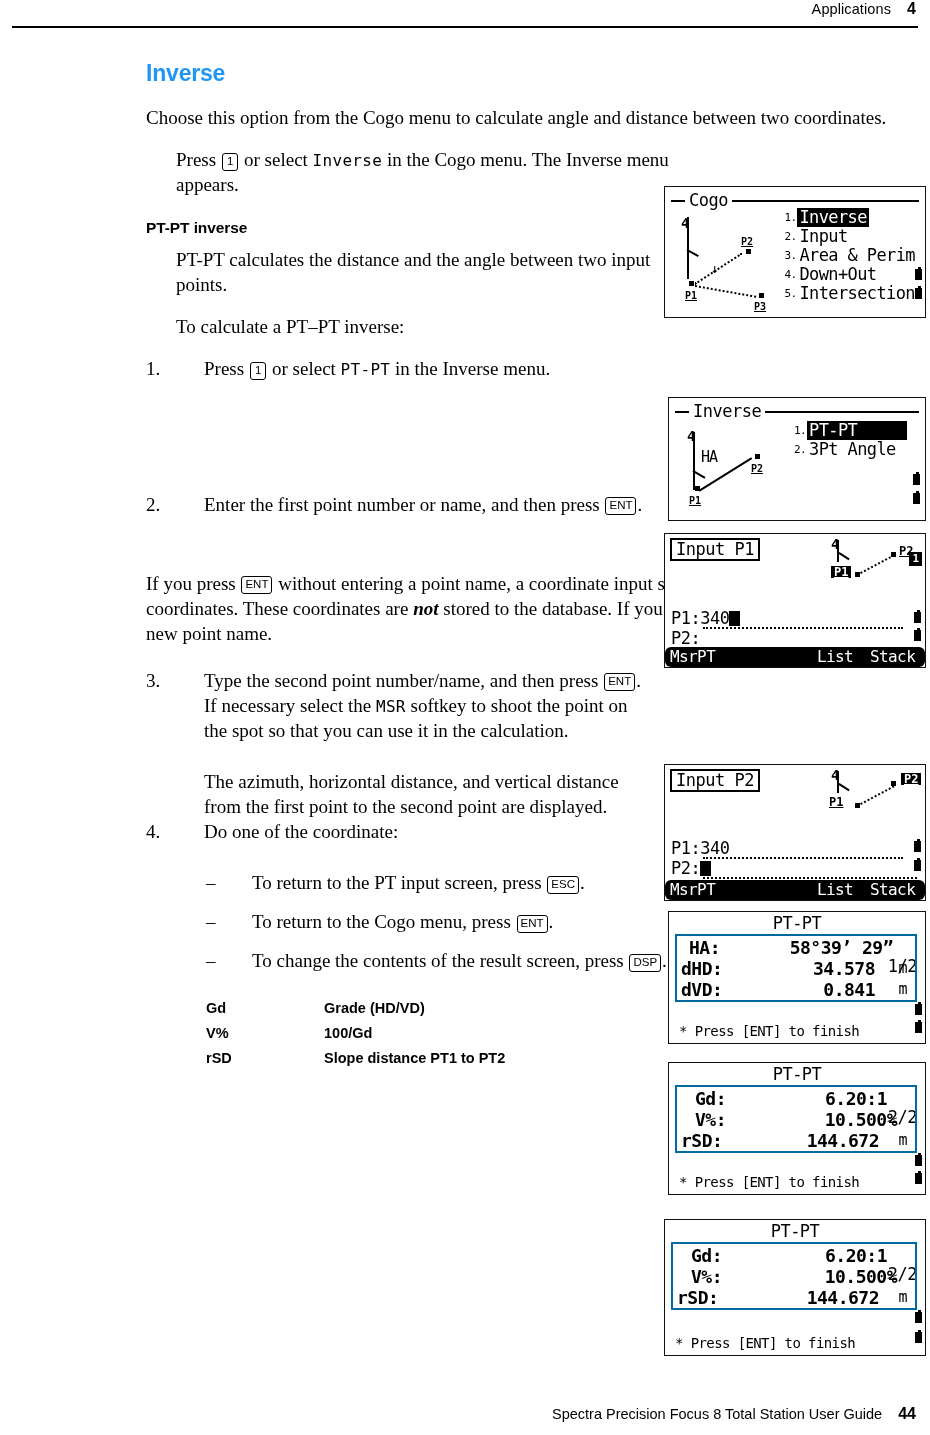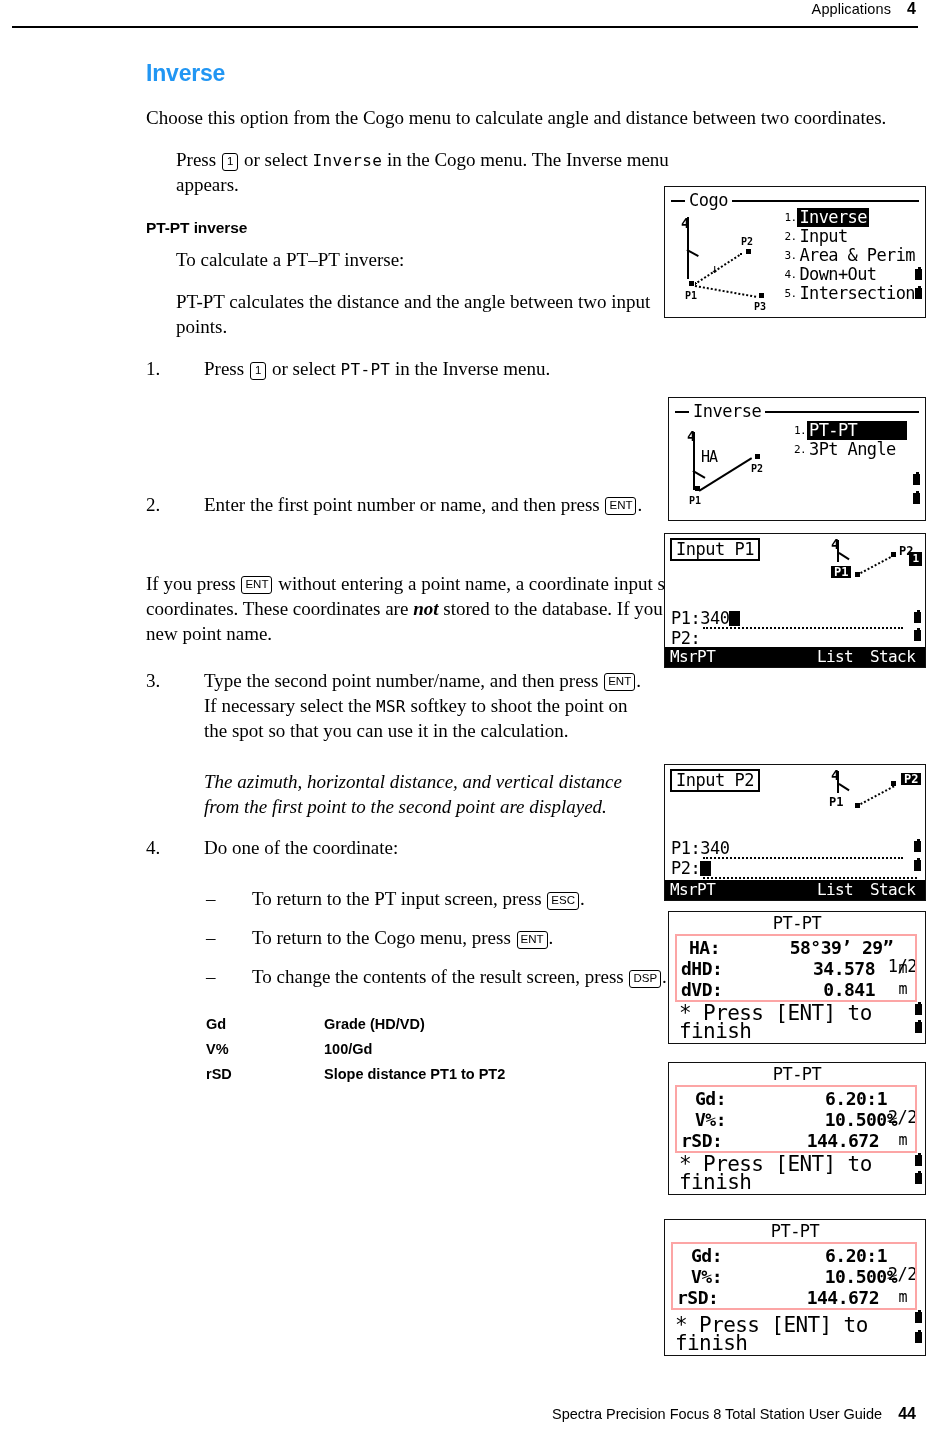--- a/index.html
+++ b/index.html
@@ -160,20 +160,21 @@
   .menu .row{ display:flex; align-items:flex-start; }
   .menu .idx{ font-size:11px; line-height:19px; width:13px; flex:0 0 13px; }
   .menu .lab{ padding:0 2px; }
 
   
   .diag{ position:absolute; }
   .pt-sq{ position:absolute; width:5px; height:5px; background:#000; }
   .pt-lab{
     position:absolute; font-size:10px; font-weight:bold; line-height:10px;
     font-family:"DejaVu Sans Mono", monospace;
+    text-decoration:underline;
   }
   .pt-lab.inv{ background:#000; color:#fff; padding:1px 2px; }
   .pt-lab.box{ border:1.5px solid #000; padding:0px 2px; }
   .seg{ position:absolute; height:1.6px; background:#000; transform-origin:0 50%; }
   .seg.dot{
     background:none;
     border-top:2px dotted #000; height:0;
   }
   .naxis{ position:absolute; width:1.8px; background:#000; }
 
@@ -189,46 +190,46 @@
   }
   .caret{
     display:inline-block; width:11px; height:15px;
     background:#000; vertical-align:-2px;
   }
 
   
   .softbar{
     position:absolute; left:0; right:0; bottom:0; height:20px;
     background:#000; color:#fff;
-    font-size:16px; line-height:20px; letter-spacing:-0.6px;
+    font-size:16px; line-height:20px; letter-spacing:-0.6px;border-radius:6px;
   }
   .softbar .sk{ position:absolute; top:0; }
 
   
   .res-head{
     position:absolute; left:0; right:0; top:2px; height:19px;
     font-size:17px; line-height:19px; letter-spacing:-0.5px;
   }
   .res-head .t{ position:absolute; left:50%; transform:translateX(-50%); }
   .res-head .pg{ position:absolute; right:8px; top:0;margin-top:43px; }
   .res-box{
     position:absolute; left:6px; right:8px; top:22px; height:68px;
-    border:2px solid #fca5a5; box-sizing:border-box;
+    border:2px solid #0369a1; box-sizing:border-box;
   }
   .res-row{
     position:absolute; left:0; right:0;
     font-size:18px; line-height:21px; letter-spacing:-0.5px;
     font-weight:bold;
   }
   .res-row .k{ position:absolute; left:4px; }
   .res-row .v{ position:absolute; right:40px;margin-left:12px; }
   .res-row .u{ position:absolute; right:8px; font-weight:normal; font-size:15px; }
   .res-foot{
     position:absolute; left:10px; bottom:3px;
-    font-size:21px; line-height:18px; letter-spacing:-0.6px;
+    font-size:14px; line-height:18px; letter-spacing:-0.6px;
   }
 
   
   .batt{
     position:absolute; width:7px; height:11px;
     border:1.6px solid #000; box-sizing:border-box;
     background:#000;
   }
   .batt:after{
     content:""; position:absolute; left:1.5px; top:-3px;
@@ -256,44 +257,44 @@
   <h1 class="sec-title">Inverse</h1>
 
   <p class="para wide">Choose this option from the Cogo menu to calculate angle and distance between two coordinates.</p>
 
   <p class="para narrow">
     <span>Press </span><span class="key k1">1</span><span> or select </span><span class="mono">Inverse</span><span> in the Cogo menu. The Inverse menu appears.</span>
   </p>
 
   <h2 class="sub-title">PT-PT inverse</h2>
 
+  <p class="para narrow">PT-PT calculates the distance and the angle between two input points.</p>
+
   <p class="para narrow">To calculate a PT–PT inverse:</p>
-
-  <p class="para narrow">PT-PT calculates the distance and the angle between two input points.</p>
 
   <div class="step" style="margin-bottom:110px;">
     <span class="num">1.</span>
     <span class="body"><span>Press </span><span class="key k1">1</span><span> or select </span><span class="mono">PT-PT</span><span> in the Inverse menu.</span></span>
   </div>
 
   <div class="step" style="margin-bottom:54px;">
     <span class="num">2.</span>
     <span class="body"><span>Enter the first point number or name, and then press </span><span class="key">ENT</span><span>.</span></span>
   </div>
 
   <p class="para wide" style="margin-bottom:22px;">
     <span>If you press </span><span class="key">ENT</span><span> without entering a point name, a coordinate input screen appears, and you can enter coordinates. These coordinates are </span><span class="bi">not</span><span> stored to the database. If you want to store the point, specify a new point name.</span>
   </p>
 
   <div class="step" style="margin-bottom:26px;">
     <span class="num">3.</span>
     <span class="body"><span>Type the second point number/name, and then press </span><span class="key">ENT</span><span>. If necessary select the </span><span class="mono">MSR</span><span> softkey to shoot the point on the spot so that you can use it in the calculation.</span></span>
   </div>
 
-  <div class="cont-body" style="margin-bottom:16px;font-style:italic;">The azimuth, horizontal distance, and vertical distance from the first point to the second point are displayed.</div>
+  <div class="cont-body" style="">The azimuth, horizontal distance, and vertical distance from the first point to the second point are displayed.</div>
 
   <div class="step" style="margin-bottom:26px;">
     <span class="num">4.</span>
     <span class="body">Do one of the coordinate:</span>
   </div>
 
   <div class="step dash" style="margin-bottom:14px;">
     <span class="num">–</span>
     <span class="body"><span>To return to the PT input screen, press </span><span class="key">ESC</span><span>.</span></span>
   </div>

